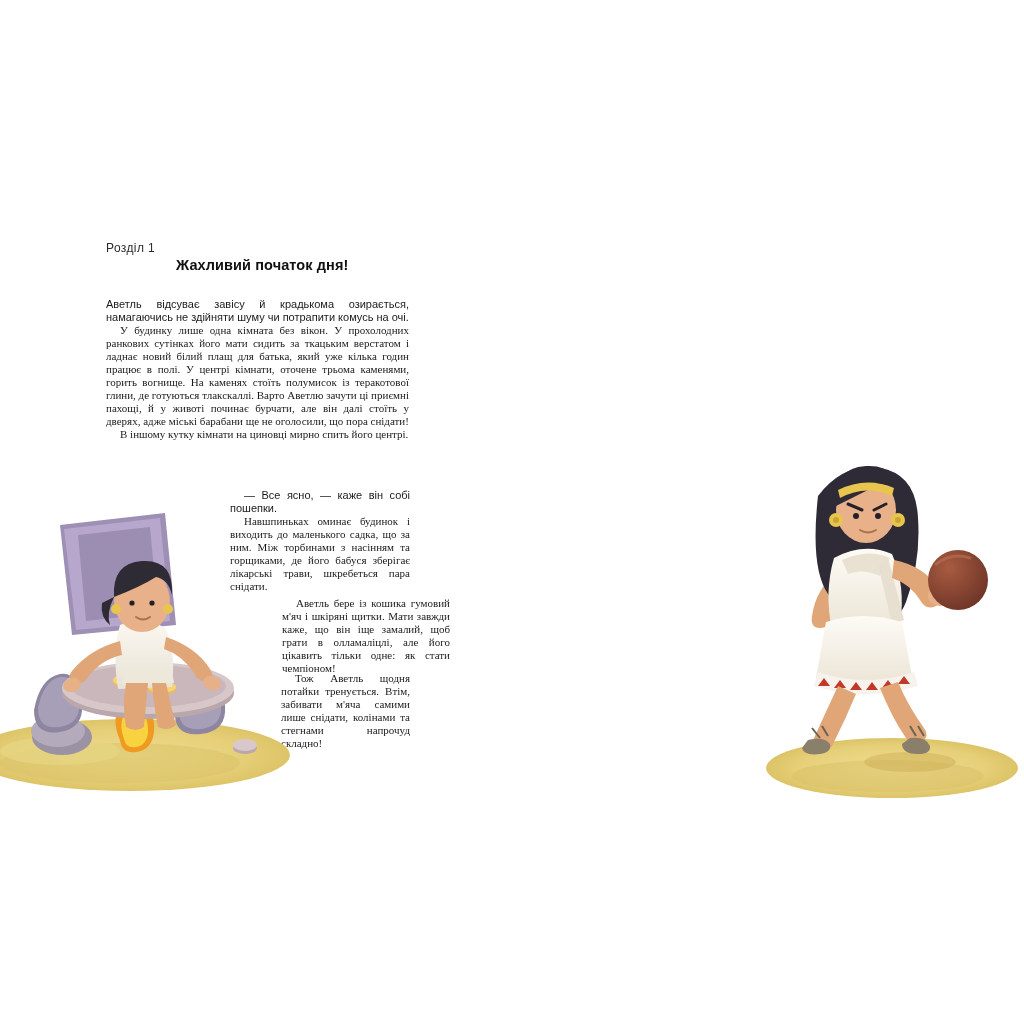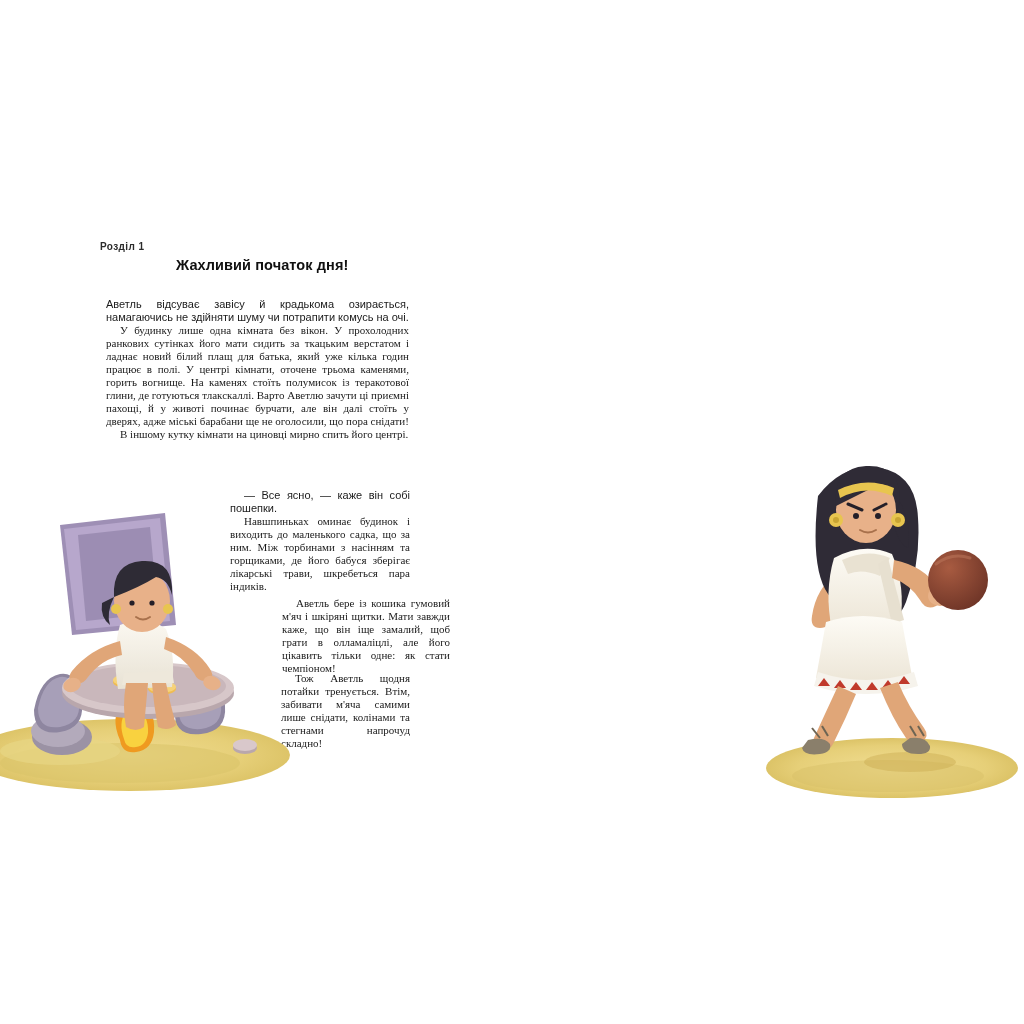--- a/index.html
+++ b/index.html
@@ -25,24 +25,24 @@
     top: 0;
     width: 512px;
     height: 1024px;
   }
   .page-left { left: 0; }
   .page-right { left: 512px; }
 
   
   .chapter-label {
     position: absolute;
-    left: 100px;
+    left: 106px;
     top: 241px;
-    font-size: 10px;
-    font-weight: bold;
+    font-size: 12px;
+    font-weight: normal;
     letter-spacing: 0.4px;
     color: #2b2b2b;
   }
   .chapter-title {
     position: absolute;
     left: 176px;
     top: 257px;
     font-size: 14.5px;
     font-weight: bold;
     color: #111111;
@@ -90,21 +90,21 @@
 
     <div class="col col-left-wrap">
       <div class="float-boy" style="float:left;width:0;height:0;"></div>
       <p>Аветль відсуває завісу й крадькома озирається, намагаючись не здійняти шуму чи потрапити комусь на очі.</p>
       <p class="indent">У будинку лише одна кімната без вікон. У прохолодних ранкових сутінках його мати сидить за ткацьким верстатом і ладнає новий білий плащ для батька, який уже кілька годин працює в полі. У центрі кімнати, оточене трьома каменями, горить вогнище. На каменях стоїть полумисок із теракотової глини, де готуються тлакскаллі. Варто Аветлю зачути ці приємні пахощі, й у животі починає бурчати, але він далі стоїть у дверях, адже міські барабани ще не оголосили, що пора снідати!</p>
       <p class="indent">В іншому кутку кімнати на циновці мирно спить його центрі.</p>
     </div>
 
     <div class="col" style="left:230px; top:489px; width:180px;">
       <p class="dash">— Все ясно, — каже він собі пошепки.</p>
-      <p class="indent">Навшпиньках оминає будинок і виходить до маленького садка, що за ним. Між торбинами з насінням та горщиками, де його бабуся зберігає лікарські трави, шкребеться пара індиків.</p>
+      <p class="indent">Навшпиньках оминає будинок і виходить до маленького садка, що за ним. Між торбинами з насінням та горщиками, де його бабуся зберігає лікарські трави, шкребеться пара снідати.</p>
     </div>
 
     <div class="col" style="left:242px; top:597px; width:168px;margin-left:40px;">
       <p class="indent">Аветль бере із кошика гумовий м'яч і шкіряні щитки. Мати завжди каже, що він іще замалий, щоб грати в олламаліцлі, але його цікавить тільки одне: як стати чемпіоном!</p>
     </div>
 
     <div class="col" style="left:281px; top:672px; width:129px;">
       <p class="indent">Тож Аветль щодня потайки тренується. Втім, забивати м'яча самими лише снідати, колінами та стегнами напрочуд складно!</p>
     </div>
 

